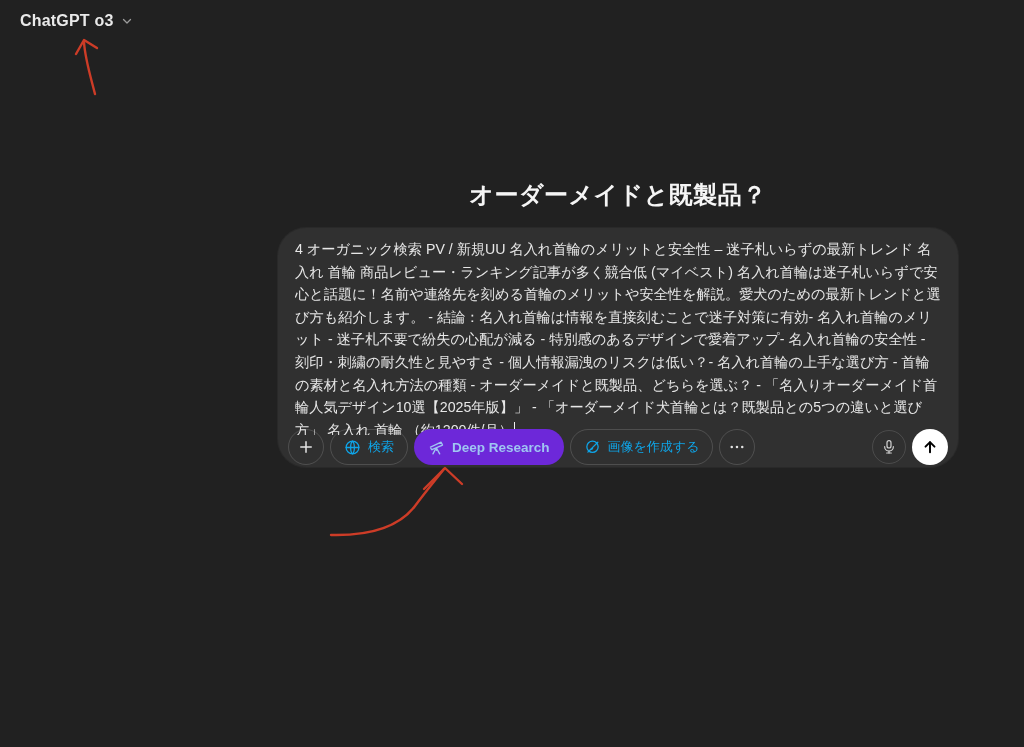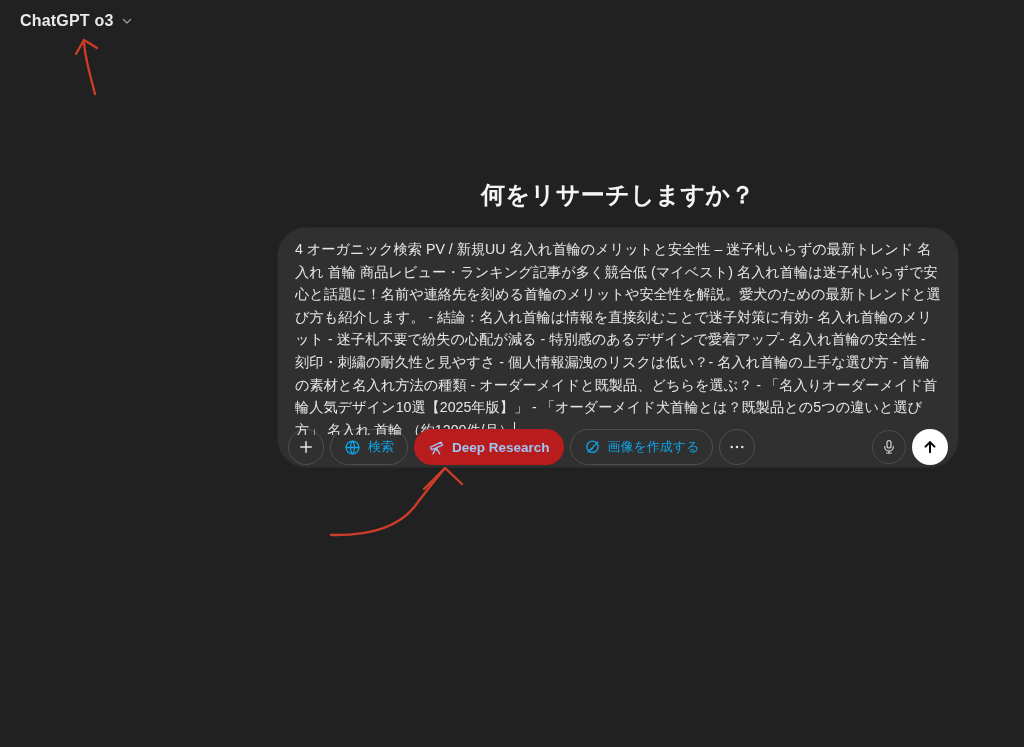--- a/index.html
+++ b/index.html
@@ -60,21 +60,21 @@
     display:flex; align-items:center; justify-content:center;
     color:#e3e3e3; cursor:pointer;
   }
   .btn-pill {
     height:36px; flex:0 0 auto; border-radius:18px;
     border:1px solid rgba(255,255,255,0.15); background:transparent;
     display:flex; align-items:center; gap:7px; padding:0 13px;
     color:#0ea5e9; font-size:13px; cursor:pointer; white-space:nowrap;
   }
   .btn-pill.active {
-    background:#b91c1c; border:1px solid transparent; color:#9fc5f2;
+    background:#6d28d9; border:1px solid transparent; color:#9fc5f2;
     font-weight:600; font-size:13.5px;align-items:center;
   }
   .toolbar-spacer { flex:1 1 auto; }
   .btn-mic {
     width:34px; height:34px; flex:0 0 auto; border-radius:50%;
     border:1px solid rgba(255,255,255,0.13); background:transparent;
     display:flex; align-items:center; justify-content:center;
     color:#d4d4d4; cursor:pointer;
   }
   .btn-send {
@@ -91,21 +91,21 @@
 
   <div class="model-switcher">
     <span class="model-label">ChatGPT o3</span>
     <span>
       <svg width="12" height="12" viewBox="0 0 24 24" fill="none" stroke="#9b9b9b" stroke-width="2.6" stroke-linecap="round" stroke-linejoin="round">
           <path d="M5 9 L12 16 L19 9"></path>
         </svg>
     </span>
   </div>
 
-  <div class="page-title">何をリサーチしますか？</div>
+  <div class="page-title">オーダーメイドと既製品？</div>
 
   <div class="composer">
     <div class="composer-text">
       <span>4 オーガニック検索 PV / 新規UU 名入れ首輪のメリットと安全性 – 迷子札いらずの最新トレンド 名入れ 首輪 商品レビュー・ランキング記事が多く競合低 (マイベスト) 名入れ首輪は迷子札いらずで安心と話題に！名前や連絡先を刻める首輪のメリットや安全性を解説。愛犬のための最新トレンドと選び方も紹介します。 - 結論：名入れ首輪は情報を直接刻むことで迷子対策に有効- 名入れ首輪のメリット - 迷子札不要で紛失の心配が減る - 特別感のあるデザインで愛着アップ- 名入れ首輪の安全性 - 刻印・刺繍の耐久性と見やすさ - 個人情報漏洩のリスクは低い？- 名入れ首輪の上手な選び方 - 首輪の素材と名入れ方法の種類 - オーダーメイドと既製品、どちらを選ぶ？ - 「名入りオーダーメイド首輪人気デザイン10選【2025年版】」 - 「オーダーメイド犬首輪とは？既製品との5つの違いと選び方」 名入れ 首輪 （約1200件/月）</span><span class="caret"></span>
     </div>
 
     <div class="toolbar">
 
       <div class="btn-circle">
         <span>

